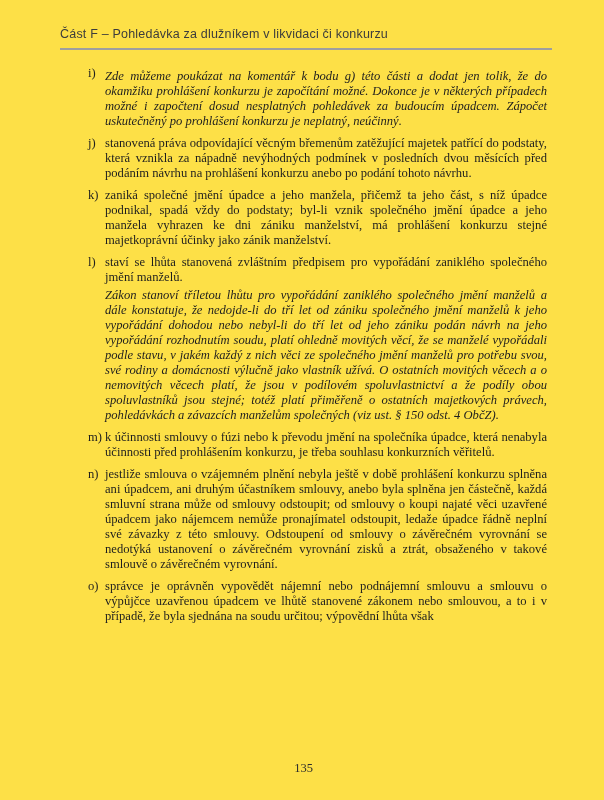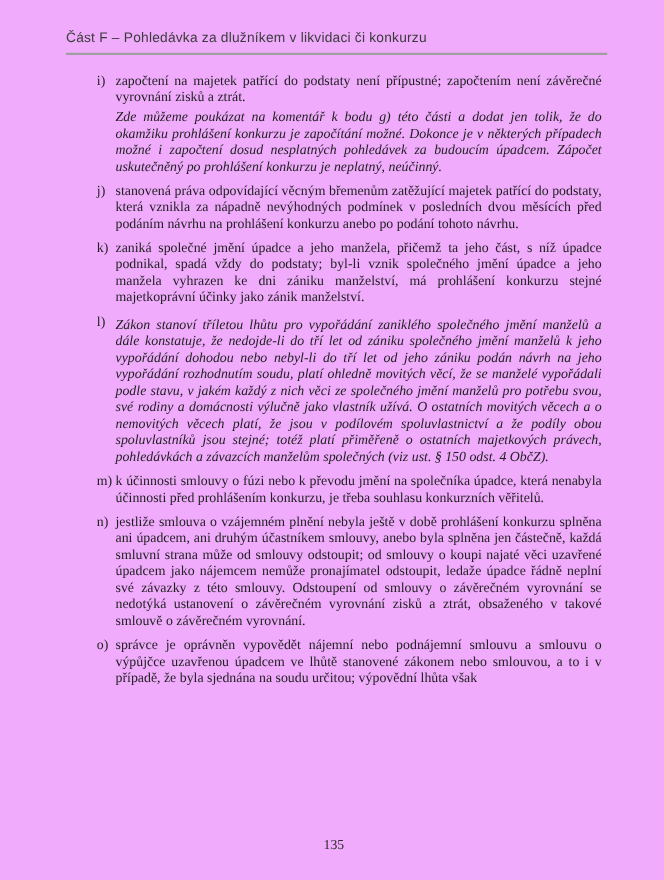--- a/index.html
+++ b/index.html
@@ -1,21 +1,21 @@
 <!DOCTYPE html>
 <html lang="cs"><head>
 <meta charset="utf-8">
 <style>
   html, body { margin: 0; padding: 0; background: #ffffff; }
   .page {
     position: relative;
     width: 604px;
     height: 800px;
     margin: 0 auto;
-    background: #f0abfc;
+    background: #fde047;
     overflow: hidden;
     color: #1e1e1e;
     font-family: "Liberation Serif", serif;
   }
   .running-head {
     padding: 27px 52px 0 60px;
     font-family: "Liberation Sans", sans-serif;
     font-size: 12.5px;
     letter-spacing: 0.2px;
     color: #3c3c3c;
@@ -71,21 +71,20 @@
 <div class="page">
 
   <div class="running-head">Část F – Pohledávka za dlužníkem v likvidaci či konkurzu</div>
 
   <hr class="head-rule">
 
   <div class="content">
   <div class="item">
     <span class="item-label">i)</span>
     <div class="item-body">
-      <p class="item-text">započtení na majetek patřící do podstaty není přípustné; započtením není závěrečné vyrovnání zisků a ztrát.</p>
       <p class="item-note">Zde můžeme poukázat na komentář k bodu g) této části a dodat jen tolik, že do okamžiku prohlášení konkurzu je započítání možné. Dokonce je v některých případech možné i započtení dosud nesplatných pohledávek za budoucím úpadcem. Zápočet uskutečněný po prohlášení konkurzu je neplatný, neúčinný.</p>
     </div>
   </div>
 
   <div class="item">
     <span class="item-label">j)</span>
     <div class="item-body">
       <p class="item-text">stanovená práva odpovídající věcným břemenům zatěžující majetek patřící do podstaty, která vznikla za nápadně nevýhodných podmínek v posledních dvou měsících před podáním návrhu na prohlášení konkurzu anebo po podání tohoto návrhu.</p>
 
     </div>
@@ -95,20 +94,21 @@
     <span class="item-label">k)</span>
     <div class="item-body">
       <p class="item-text">zaniká společné jmění úpadce a jeho manžela, přičemž ta jeho část, s níž úpadce podnikal, spadá vždy do podstaty; byl-li vznik společného jmění úpadce a jeho manžela vyhrazen ke dni zániku manželství, má prohlášení konkurzu stejné majetkoprávní účinky jako zánik manželství.</p>
 
     </div>
   </div>
 
   <div class="item">
     <span class="item-label">l)</span>
     <div class="item-body">
+      <p class="item-text">staví se lhůta stanovená zvláštním předpisem pro vypořádání zaniklého společného jmění manželů.</p>
       <p class="item-note">Zákon stanoví tříletou lhůtu pro vypořádání zaniklého společného jmění manželů a dále konstatuje, že nedojde-li do tří let od zániku společného jmění manželů k jeho vypořádání dohodou nebo nebyl-li do tří let od jeho zániku podán návrh na jeho vypořádání rozhodnutím soudu, platí ohledně movitých věcí, že se manželé vypořádali podle stavu, v jakém každý z nich věci ze společného jmění manželů pro potřebu svou, své rodiny a domácnosti výlučně jako vlastník užívá. O ostatních movitých věcech a o nemovitých věcech platí, že jsou v podílovém spoluvlastnictví a že podíly obou spoluvlastníků jsou stejné; totéž platí přiměřeně o ostatních majetkových právech, pohledávkách a závazcích manželům společných (viz ust. § 150 odst. 4 ObčZ).</p>
     </div>
   </div>
 
   <div class="item">
     <span class="item-label">m)</span>
     <div class="item-body">
       <p class="item-text">k účinnosti smlouvy o fúzi nebo k převodu jmění na společníka úpadce, která nenabyla účinnosti před prohlášením konkurzu, je třeba souhlasu konkurzních věřitelů.</p>
 
     </div>

